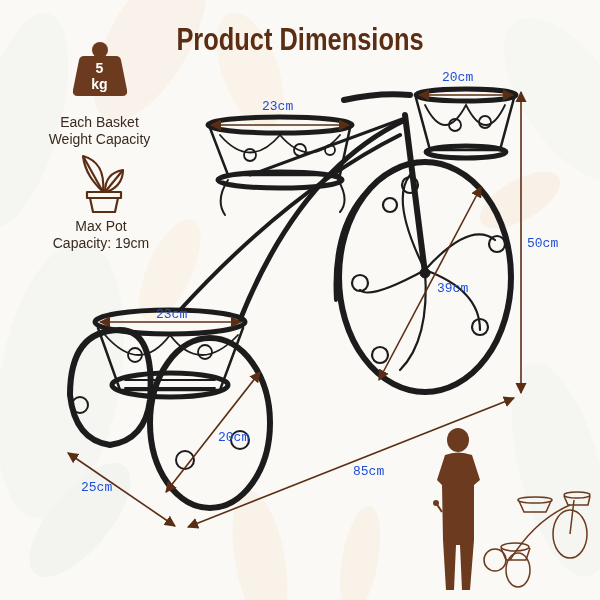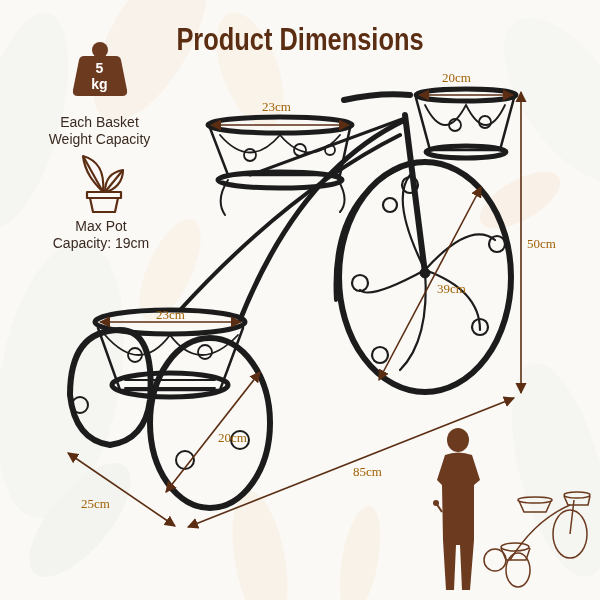--- a/index.html
+++ b/index.html
@@ -4,21 +4,21 @@
 <style>
   html, body { margin: 0; padding: 0; }
   body { width: 600px; height: 600px; overflow: hidden; background: #fbf9f6; position: relative; font-family: "Liberation Sans", sans-serif; }
   .bg-leaves { position: absolute; inset: 0; z-index: 0; }
   .title { position: absolute; top: 22px; left: 0; width: 600px; text-align: center; z-index: 5;
     font-family: "Liberation Sans", sans-serif; font-weight: bold; font-size: 31px; color: #5b2e14;
     transform: scaleX(0.82); letter-spacing: 0px; }
   .feature { position: absolute; z-index: 5; text-align: center; color: #3a2a20; font-size: 14px; line-height: 17px; }
   .weight-icon { position: relative; width: 56px; height: 58px; margin: 0 auto; }
   .weight-icon .w-label { position: absolute; left: 0; width: 56px; text-align: center; color: #fff; font-size: 14px; font-weight: bold; }
-  .dim-label { position: absolute; z-index: 6; font-size: 13px; color: #a16207; font-family: Liberation Serif, serif; }
+  .dim-label { position: absolute; z-index: 6; font-size: 13px; color: #1d4ed8; font-family: Liberation Mono, monospace; }
   svg.main { position: absolute; inset: 0; z-index: 3; }
 </style>
 </head>
 <body>
 
 <svg class="bg-leaves" width="600" height="600" viewBox="0 0 600 600">
   <g opacity="0.35">
     <ellipse cx="150" cy="40" rx="40" ry="90" fill="#f5e6d3" transform="rotate(30 150 40)"></ellipse>
     <ellipse cx="250" cy="70" rx="28" ry="60" fill="#f6e7d5" transform="rotate(-20 250 70)"></ellipse>
     <ellipse cx="170" cy="270" rx="22" ry="55" fill="#f6e7d5" transform="rotate(25 170 270)"></ellipse>
@@ -172,13 +172,13 @@
   </g>
 </svg>
 
 <span class="dim-label" style="left:262px; top:99px;">23cm</span>
 <span class="dim-label" style="left:442px; top:70px;">20cm</span>
 <span class="dim-label" style="left:156px; top:307px;">23cm</span>
 <span class="dim-label" style="left:437px; top:281px;text-align:right;">39cm</span>
 <span class="dim-label" style="left:218px; top:430px;">20cm</span>
 <span class="dim-label" style="left:527px; top:236px;">50cm</span>
 <span class="dim-label" style="left:353px; top:464px;">85cm</span>
-<span class="dim-label" style="left:81px; top:496px;">25cm</span>
+<span class="dim-label" style="left:81px; top:480px;">25cm</span>
 
 </body></html>

